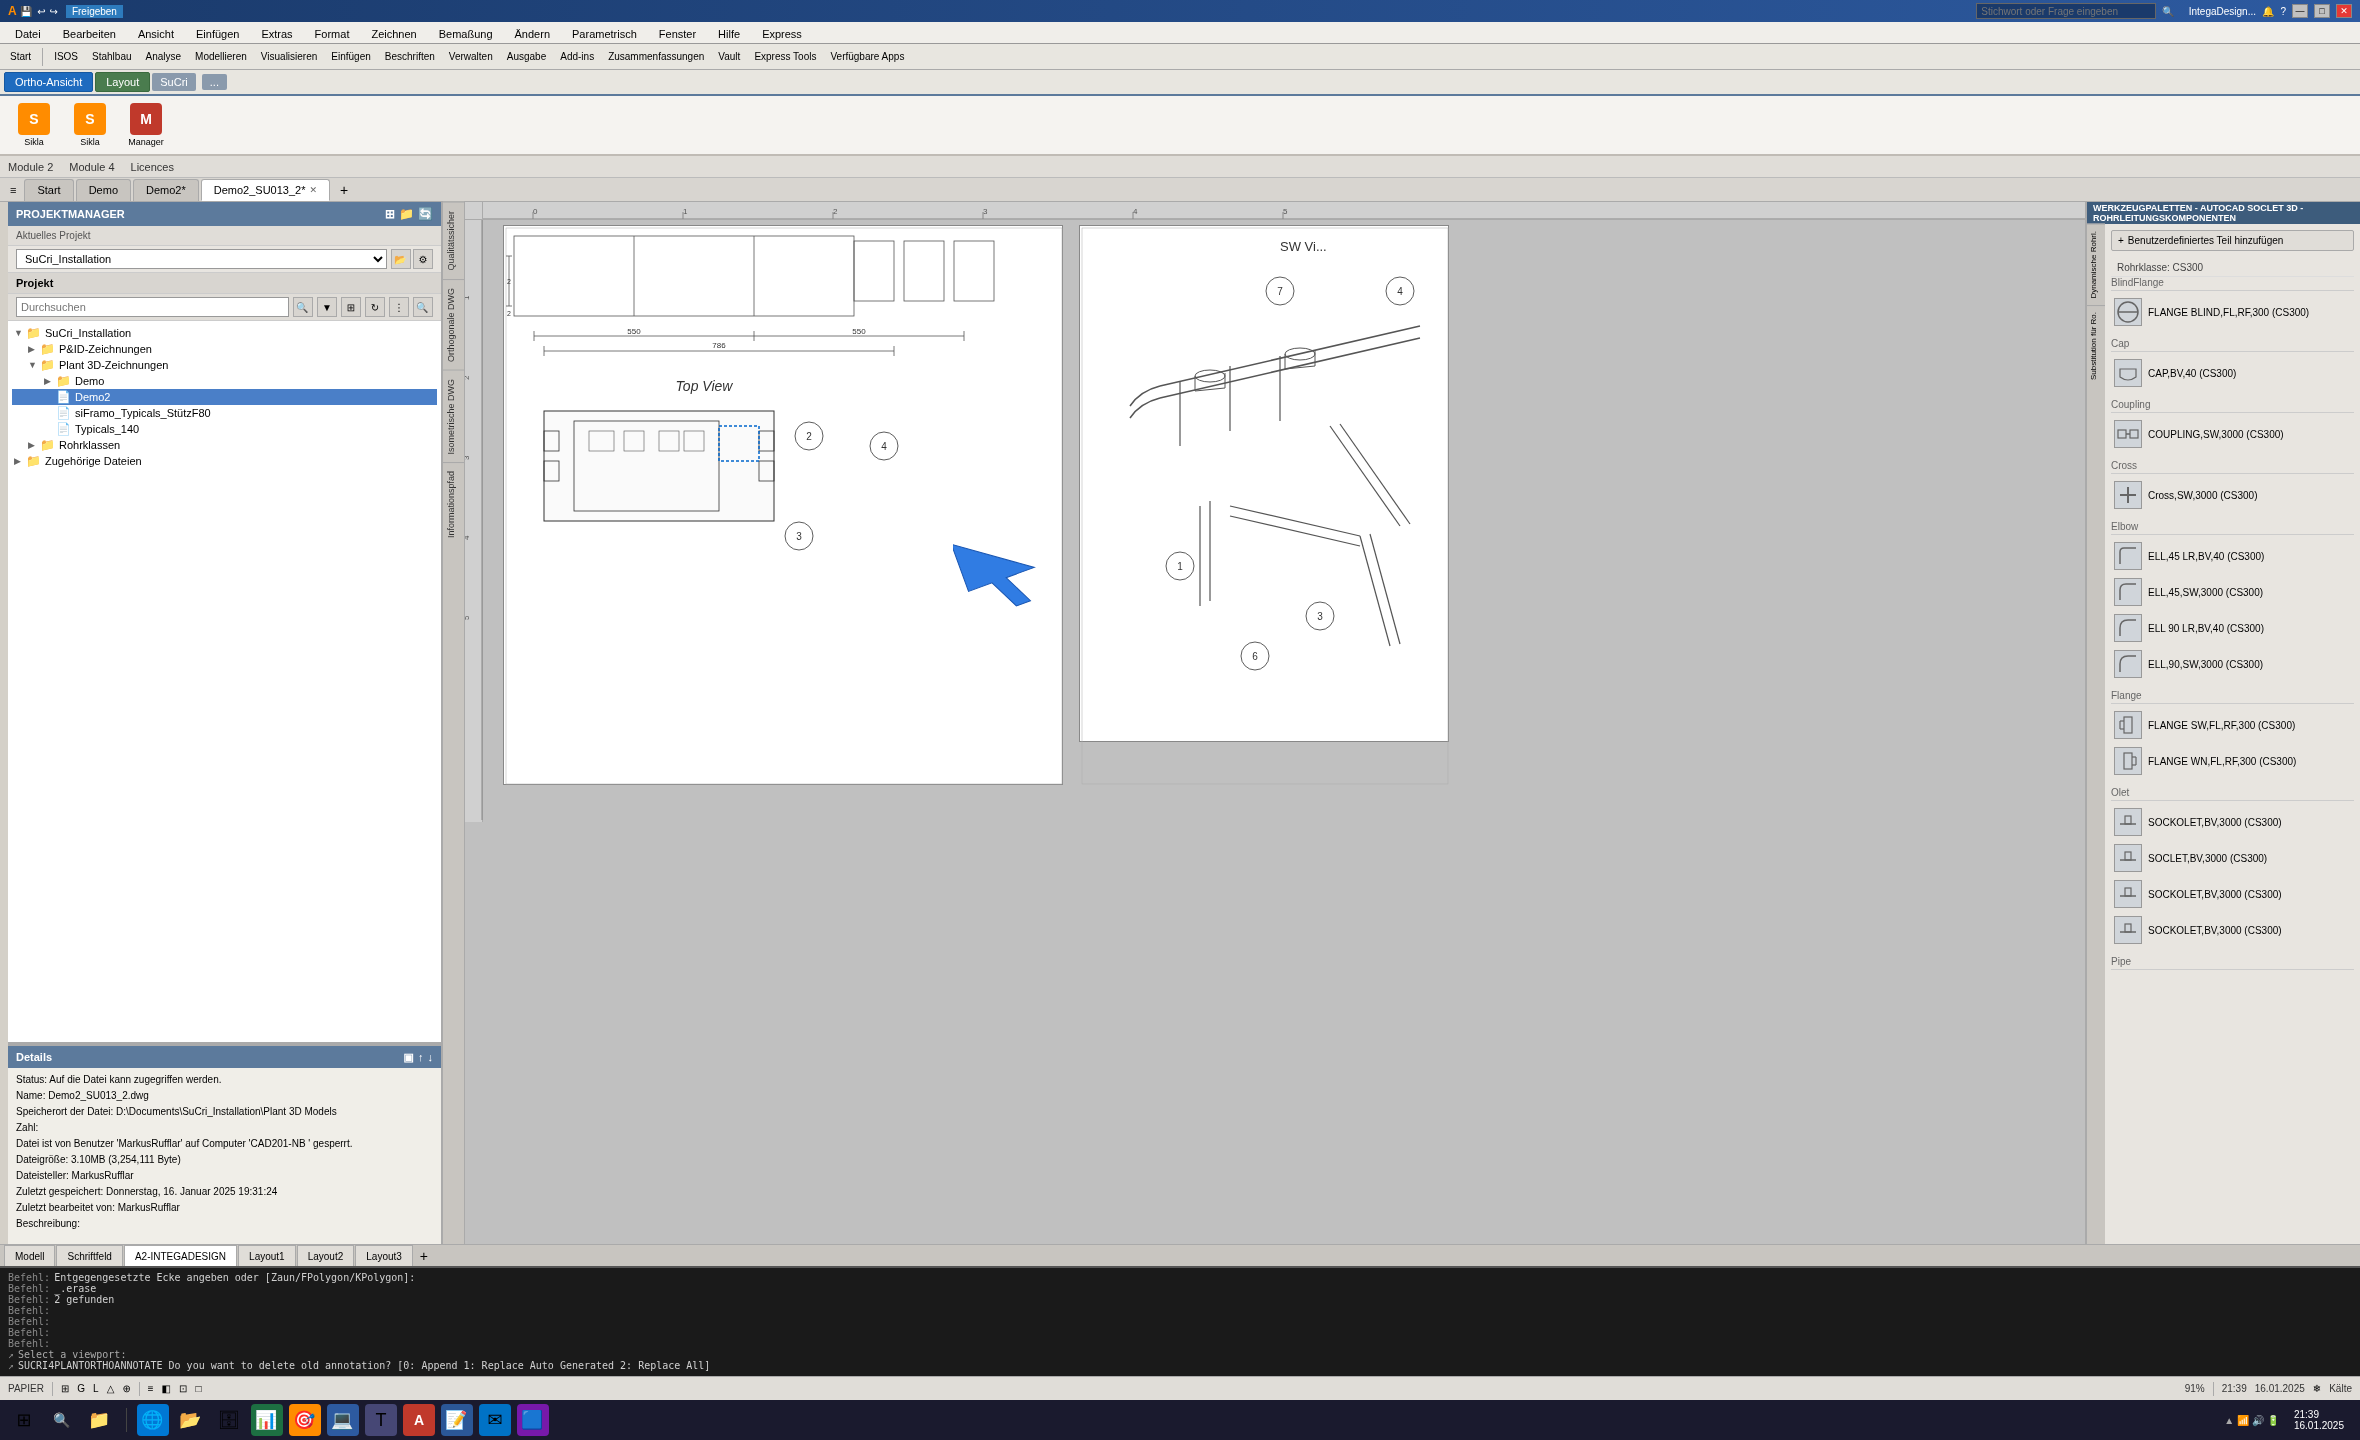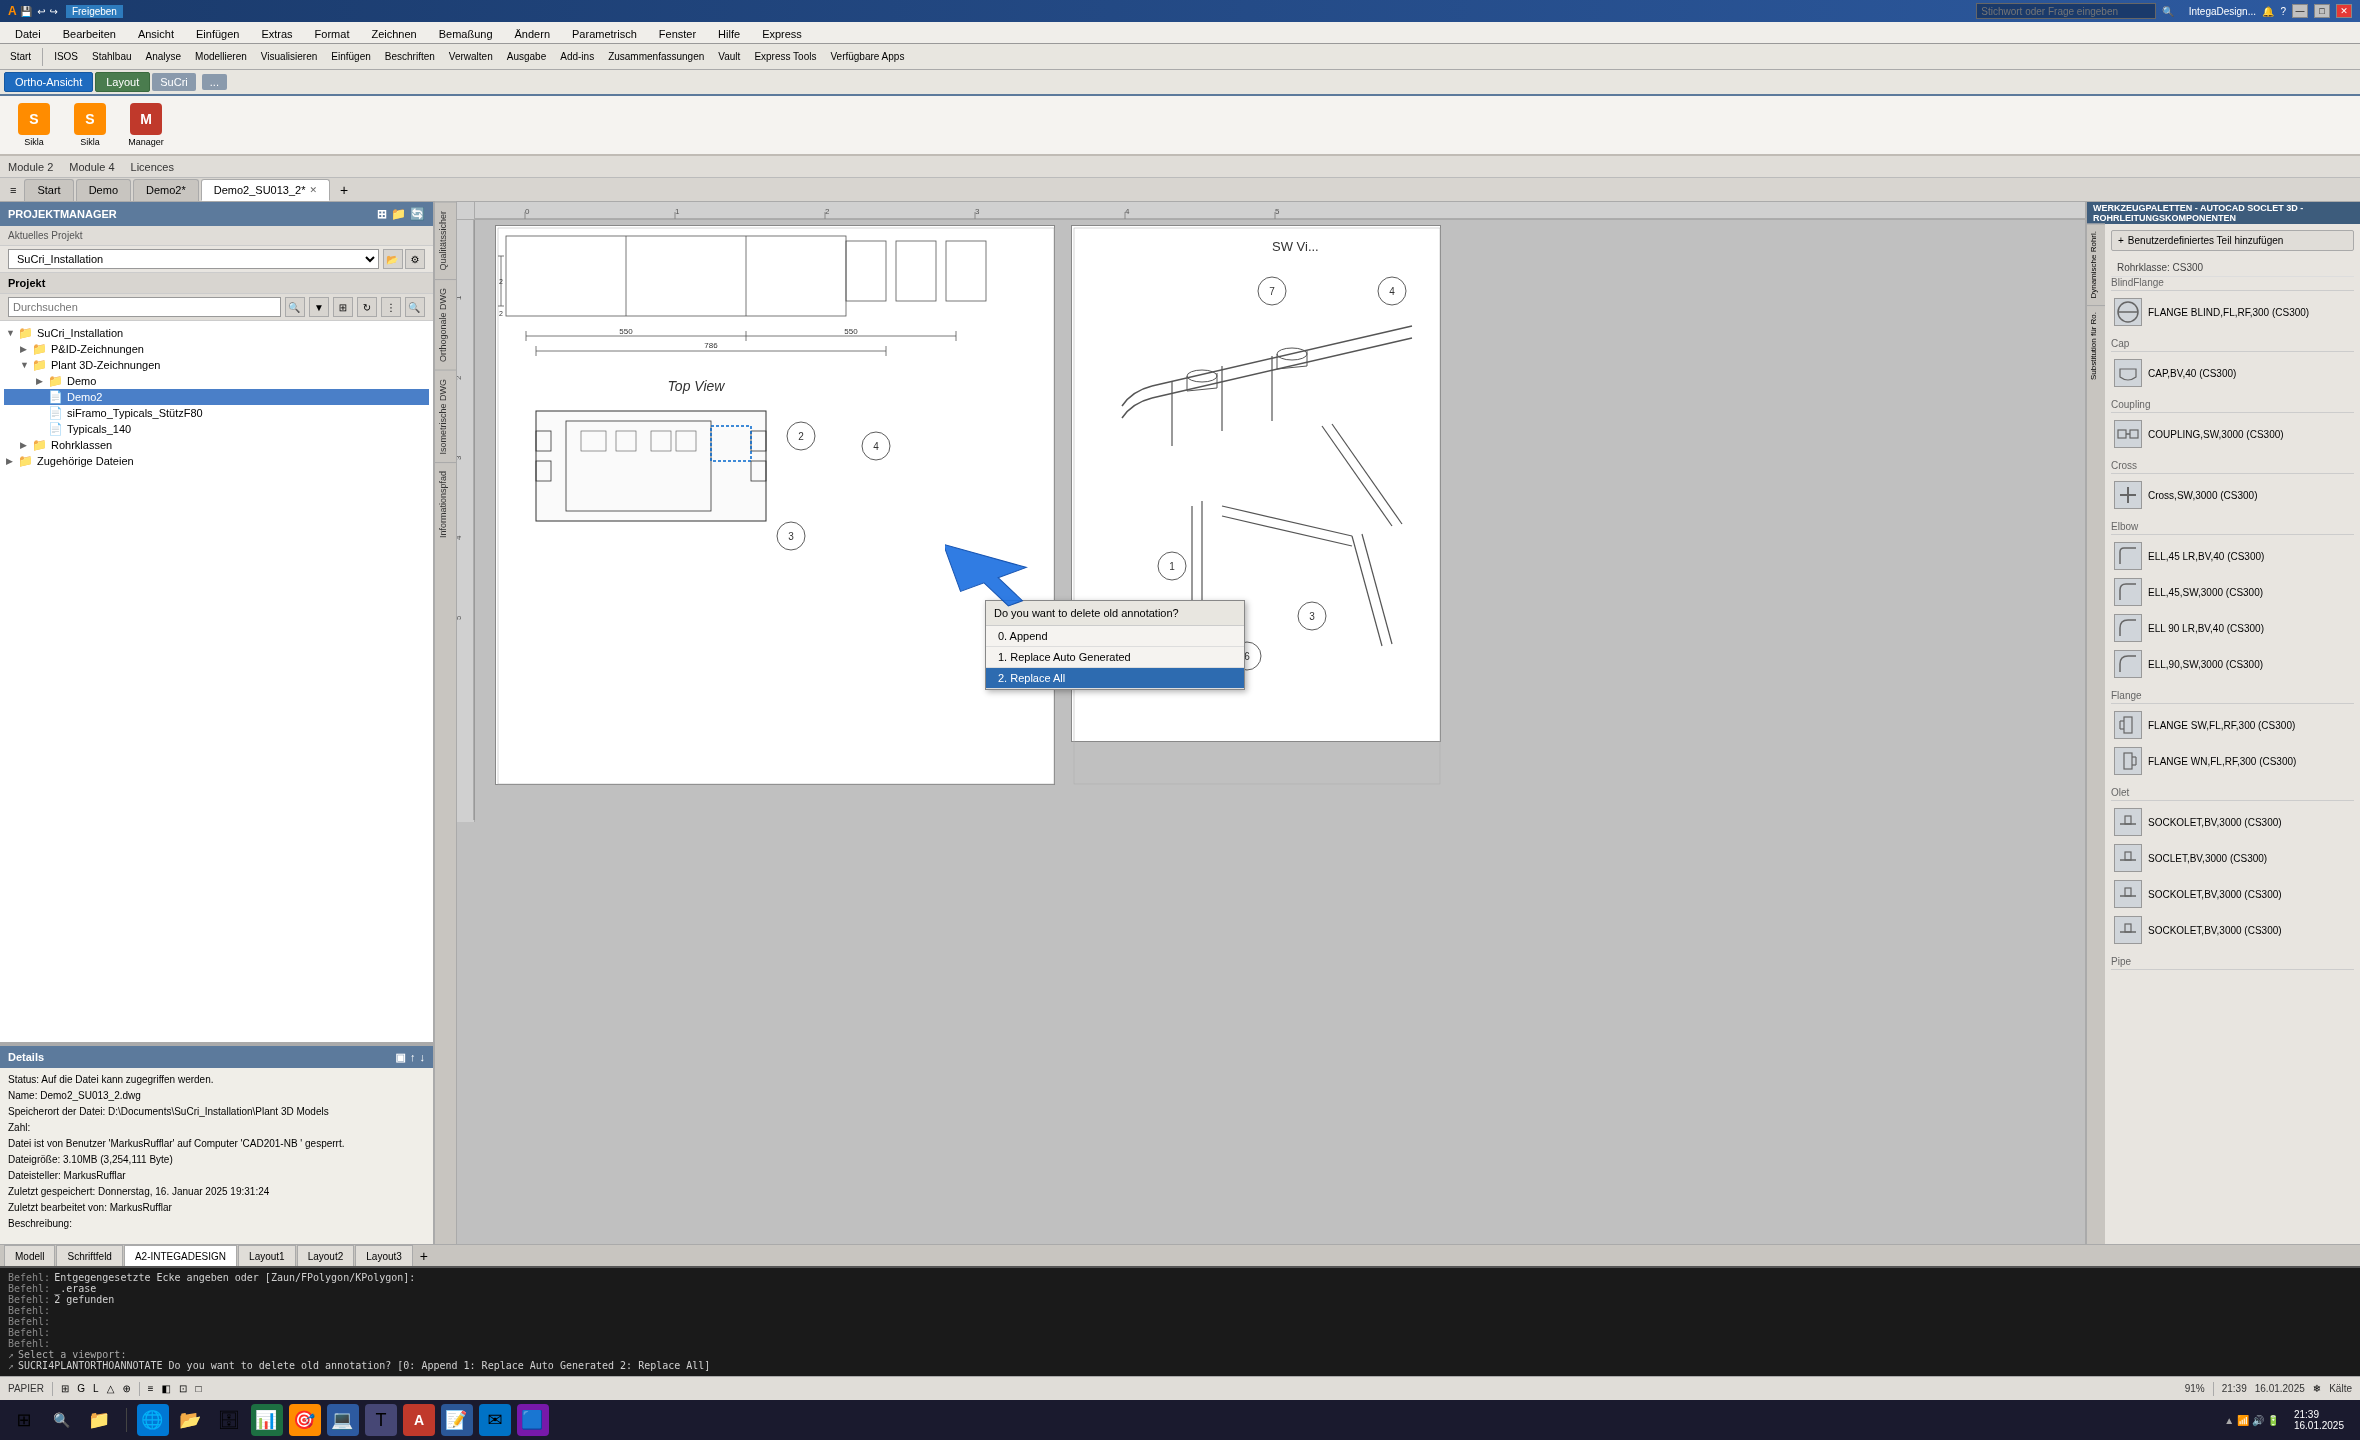--- a/index.html
+++ b/index.html
@@ -642,21 +642,21 @@
   <div class="doc-tab">
     <span>Demo2*</span>
   </div>
   <div class="doc-tab active">
     <span>Demo2_SU013_2*</span>
     <span class="close-x">✕</span>
   </div>
   <div class="doc-tab-new">+</div>
 </div>
 
-<div id="main-layout" style="height: calc(1440px - 22px - 22px - 26px - 26px - 60px - 22px - 24px - 110px - 22px - 24px - 40px);">
+<div id="main-layout" style="height: calc(1440px - 22px - 22px - 26px - 26px - 60px - 22px - 24px - 110px - 22px - 24px - 40px); margin-left: 8px;">
 
   <div id="left-panel">
 
     <div id="project-manager">
       <div class="panel-header">
         <span>PROJEKTMANAGER</span>
         <div class="panel-header-icons">
           <span class="panel-header-icon">⊞</span>
           <span class="panel-header-icon">📁</span>
           <span class="panel-header-icon">🔄</span>
@@ -922,26 +922,20 @@
               <line x1="280" y1="310" x2="310" y2="420" stroke="#555" stroke-width="1.2"></line>
               <line x1="290" y1="308" x2="320" y2="418" stroke="#555" stroke-width="1.2"></line>
 
               <line x1="150" y1="280" x2="280" y2="310" stroke="#555" stroke-width="1.2"></line>
               <line x1="150" y1="290" x2="280" y2="320" stroke="#555" stroke-width="1.2"></line>
               <line x1="120" y1="280" x2="120" y2="380" stroke="#555" stroke-width="1.2"></line>
               <line x1="130" y1="275" x2="130" y2="375" stroke="#555" stroke-width="1.2"></line>
             </svg>
           </div>
 
-          <div class="annotation-popup">
-            <div class="popup-text">Do you want to delete old annotation?</div>
-            <div class="popup-item">0. Append</div>
-            <div class="popup-item">1. Replace Auto Generated</div>
-            <div class="popup-item selected">2. Replace All</div>
-          </div>
 
           <div style="position:absolute;left:470px;top:300px;z-index:101;">
             <svg width="100" height="100">
               <polygon points="10,10 80,60 50,60 65,90 50,90 35,60 10,60" fill="#1a6ee0" stroke="#0044aa" stroke-width="1" opacity="0.9" transform="rotate(-20,45,50)"></polygon>
             </svg>
           </div>
 
         </div>
       </div>
     </div>

